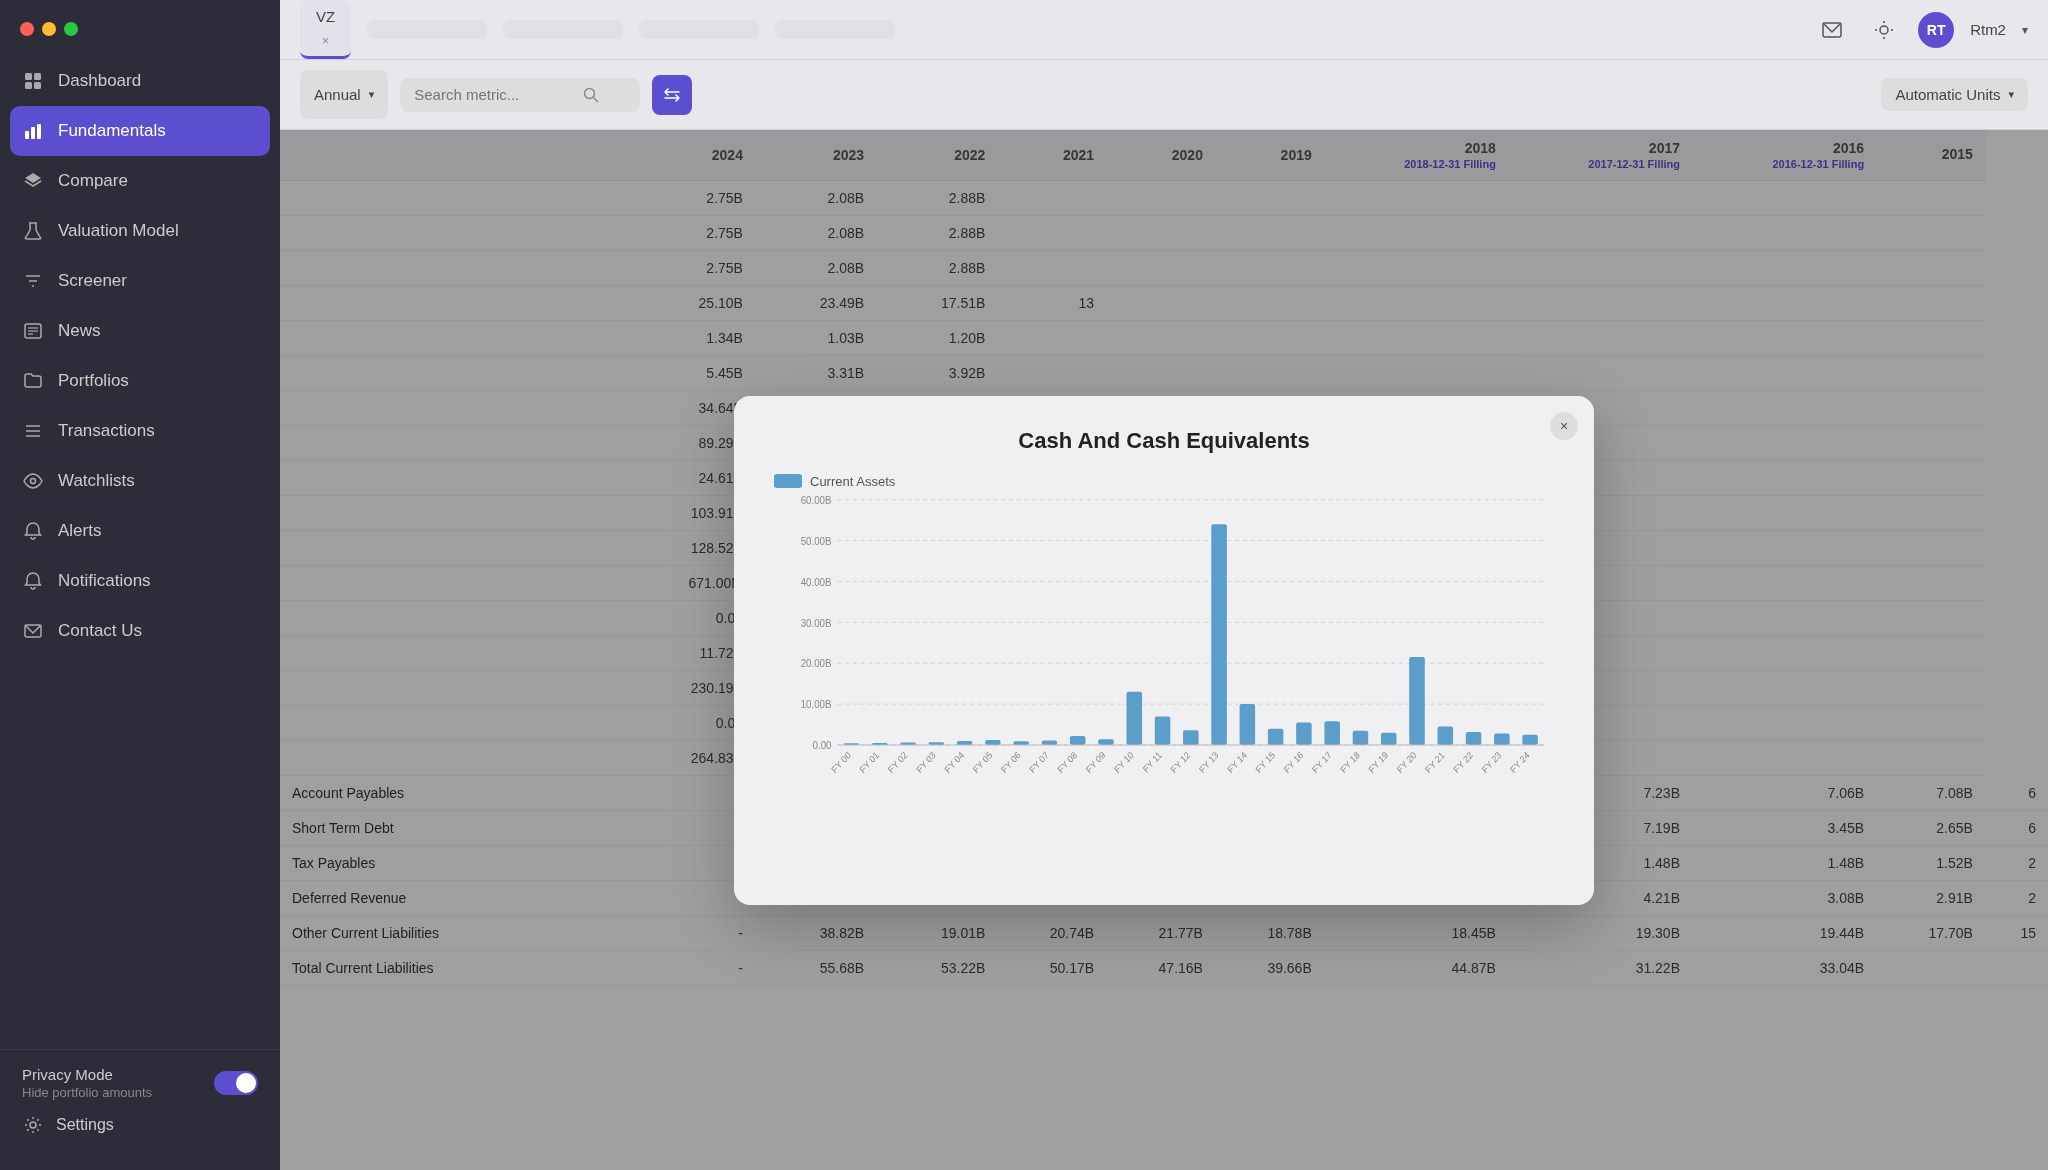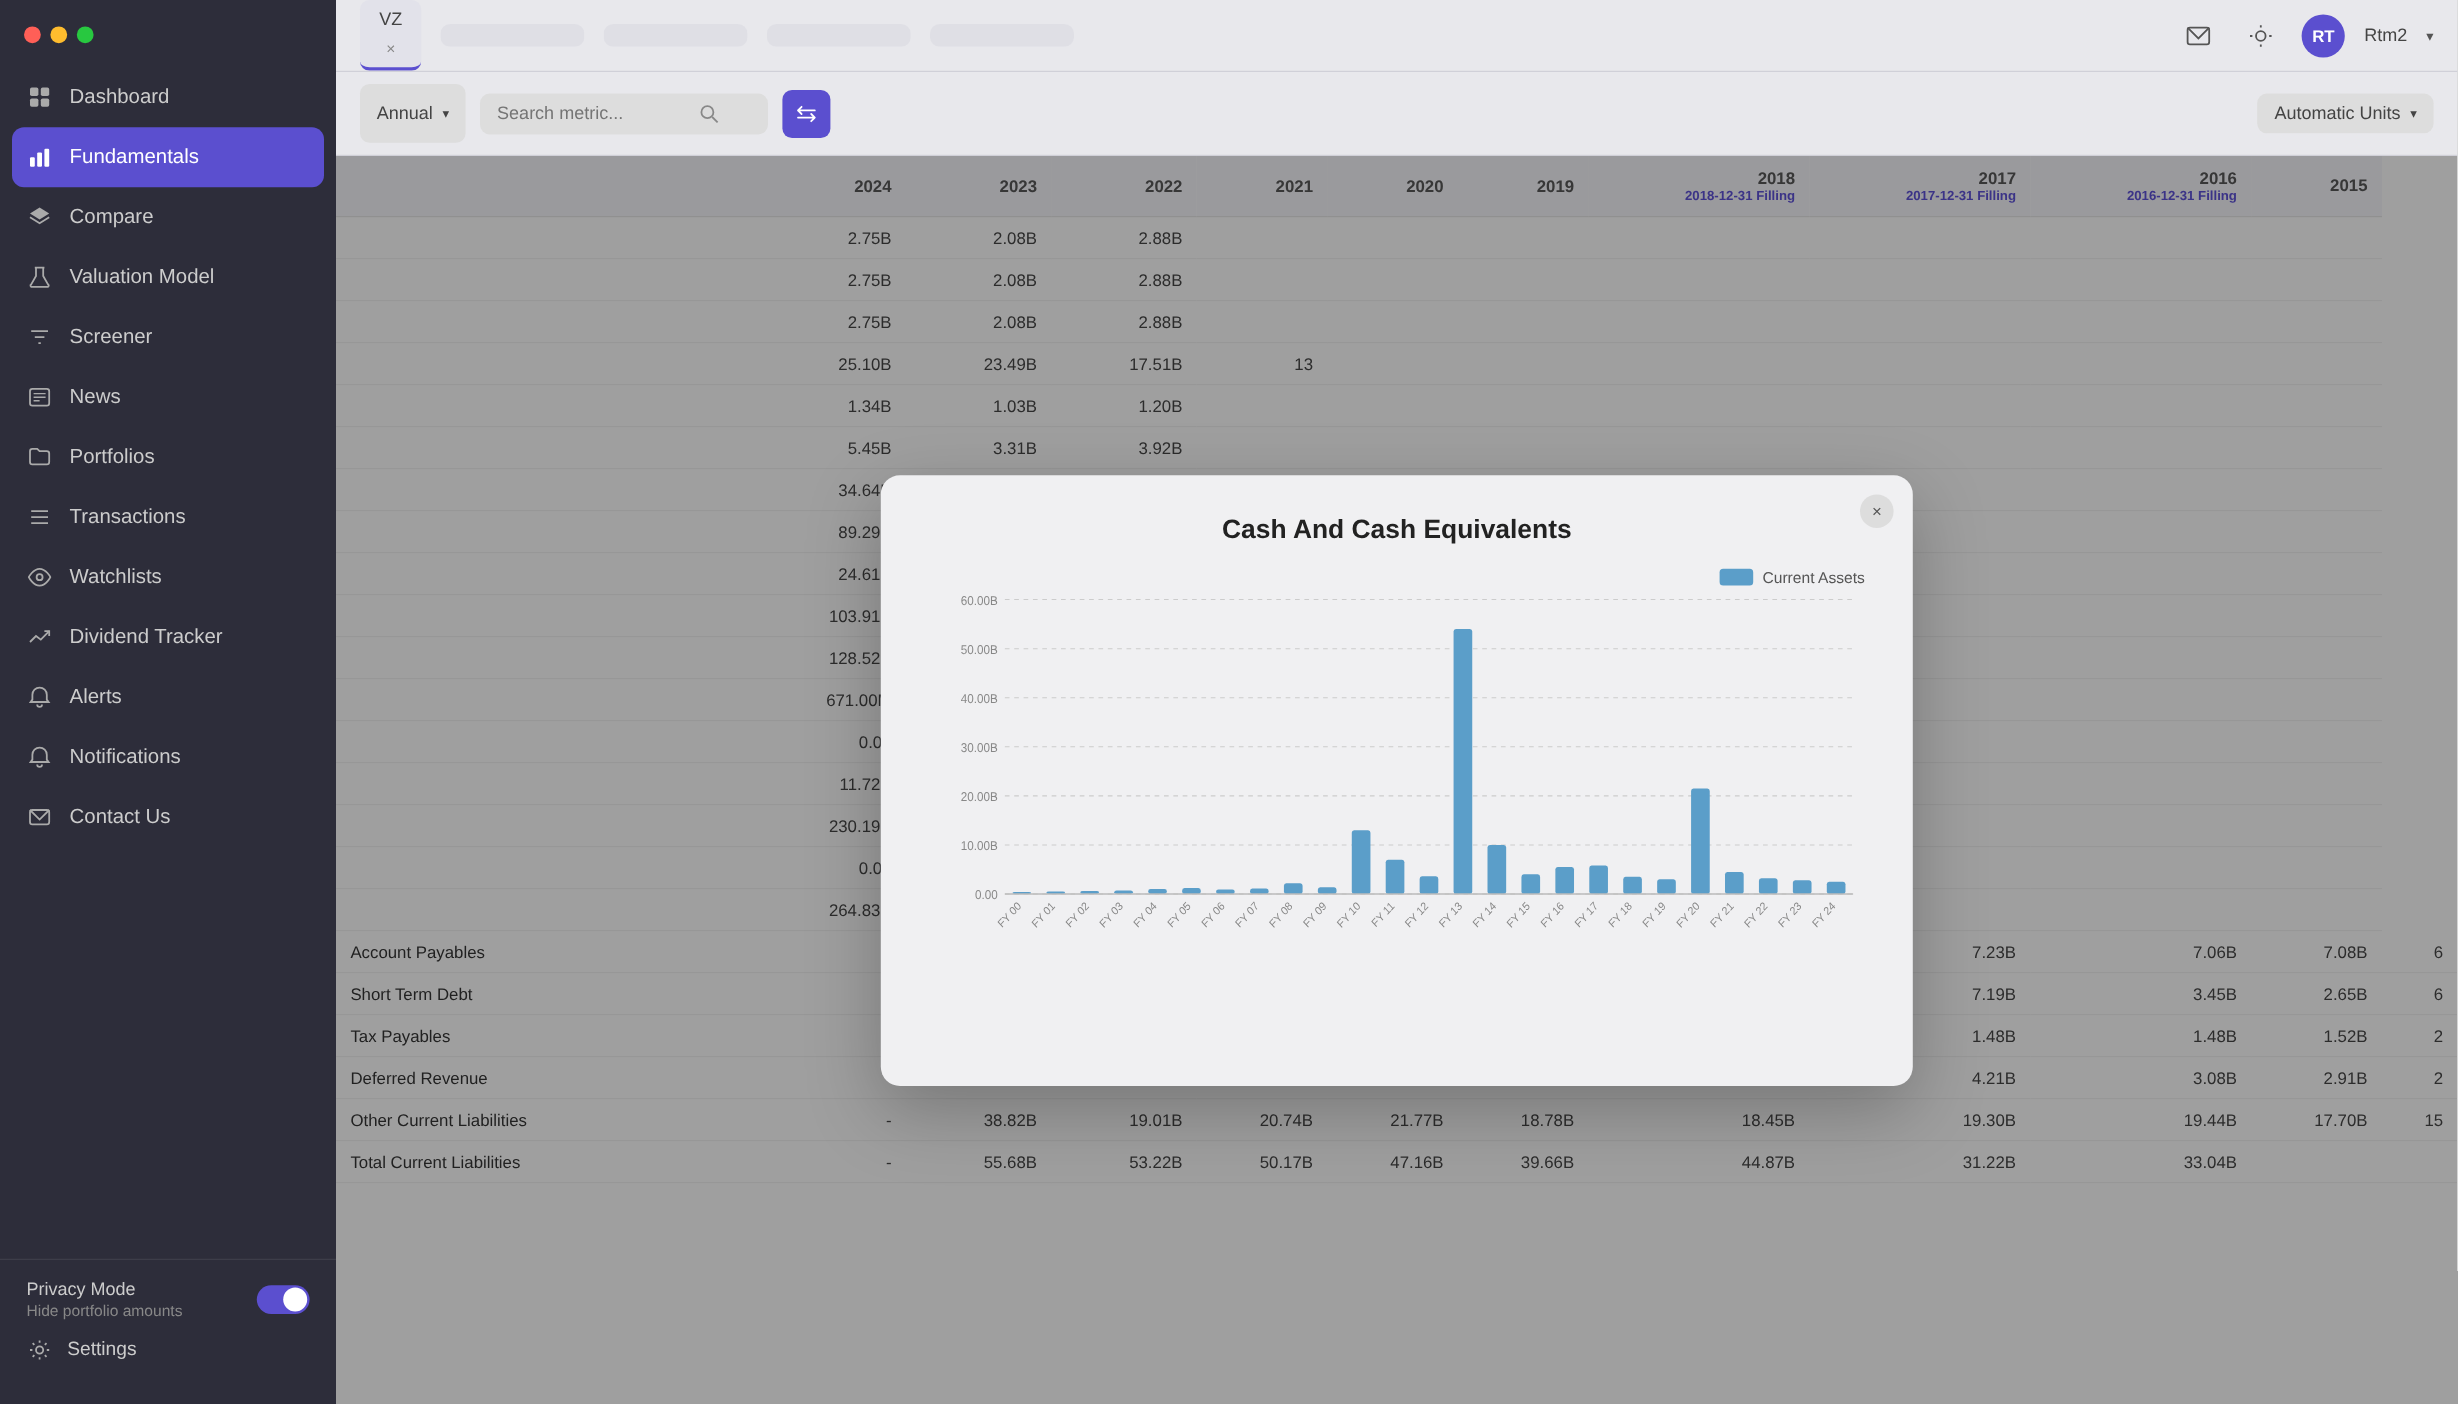--- a/index.html
+++ b/index.html
@@ -122,21 +122,21 @@
     }
     .modal-title { font-size: 22px; font-weight: 700; color: #222; text-align: center; margin-bottom: 20px; }
     .modal-close {
       position: absolute; top: 16px; right: 16px; width: 28px; height: 28px;
       background: #ddd; border-radius: 50%; display: flex; align-items: center; justify-content: center;
       cursor: pointer; font-size: 14px; color: #555; border: none;
     }
 
     
     .chart-container { width: 100%; height: 380px; position: relative; }
-    .chart-legend { display: flex; align-items: center; gap: 8px; justify-content: flex-end; }
+    .chart-legend { display: flex; align-items: center; gap: 8px; justify-content: flex-start; }
     .legend-swatch { width: 28px; height: 14px; background: #5b9ec9; border-radius: 3px; }
     .legend-label { font-size: 13px; color: #555; }
 
     .chart-svg { width: 100%; height: 320px; }
   </style>
 </head>
 <body>
 
 <div class="sidebar">
   <div class="sidebar-traffic-lights">
@@ -236,29 +236,20 @@
     <div class="nav-item">
       <div class="nav-icon">
         <svg width="20" height="20" viewBox="0 0 20 20" fill="none">
           <path d="M1 10s3.5-7 9-7 9 7 9 7-3.5 7-9 7-9-7-9-7z" stroke="#aaa" stroke-width="1.5" fill="none"></path>
           <circle cx="10" cy="10" r="2.5" stroke="#aaa" stroke-width="1.5" fill="none"></circle>
         </svg>
       </div>
       <span>Watchlists</span>
     </div>
 
-    <div class="nav-item">
-      <div class="nav-icon">
-        <svg width="20" height="20" viewBox="0 0 20 20" fill="none">
-          <polyline points="2,14 7,9 11,12 18,5" stroke="#aaa" stroke-width="1.5" fill="none"></polyline>
-          <polyline points="14,5 18,5 18,9" stroke="#aaa" stroke-width="1.5" fill="none"></polyline>
-        </svg>
-      </div>
-      <span>Dividend Tracker</span>
-    </div>
 
     <div class="nav-item">
       <div class="nav-icon">
         <svg width="20" height="20" viewBox="0 0 20 20" fill="none">
           <path d="M10 2a6 6 0 00-6 6v4l-1.5 2h15L16 12V8a6 6 0 00-6-6z" stroke="#aaa" stroke-width="1.5" fill="none"></path>
           <path d="M8 16a2 2 0 004 0" stroke="#aaa" stroke-width="1.5" fill="none"></path>
         </svg>
       </div>
       <span>Alerts</span>
     </div>

